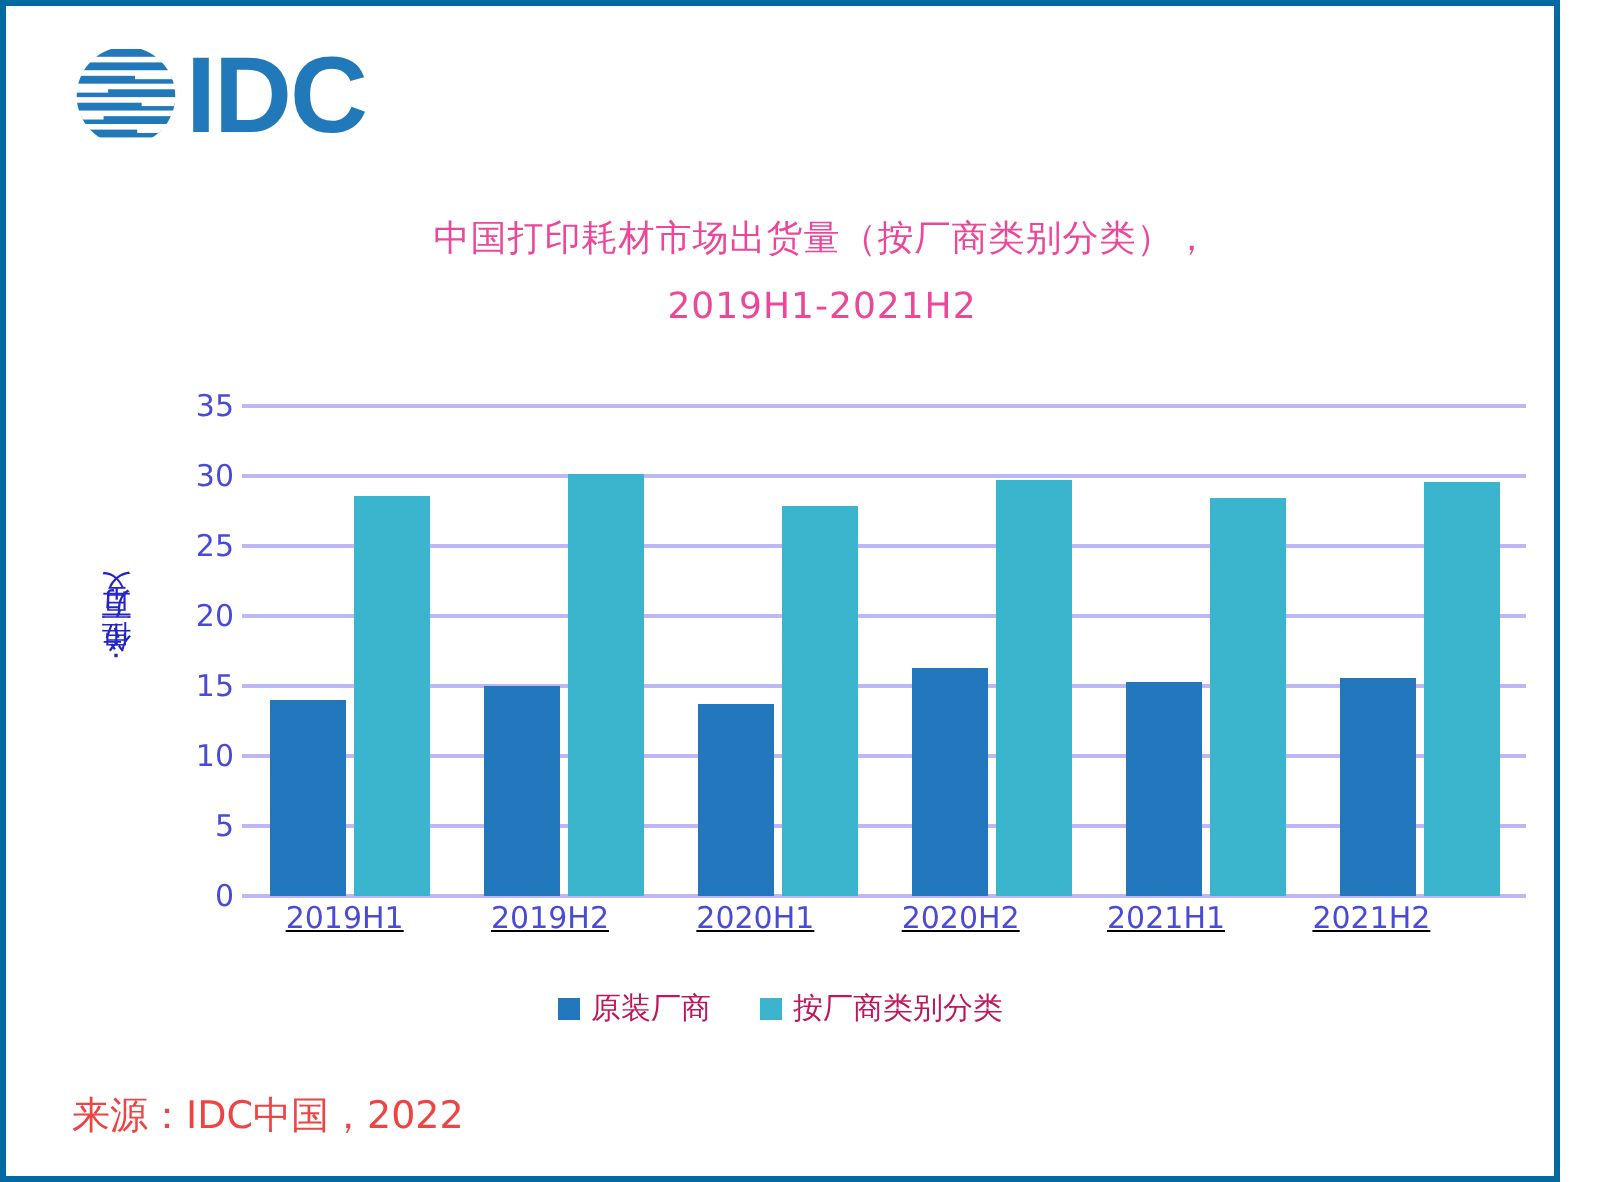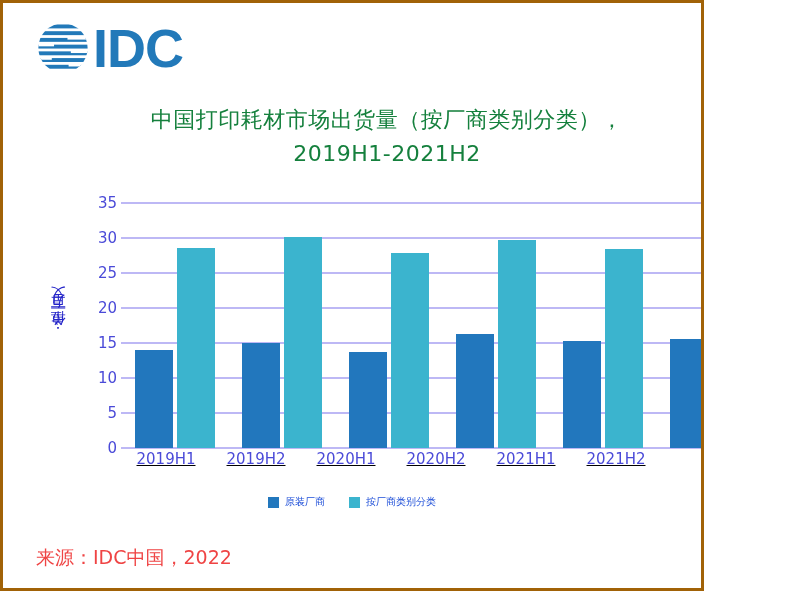--- a/index.html
+++ b/index.html
@@ -6,25 +6,25 @@
     margin: 0;
     padding: 0;
     background: #ffffff;
   }
   body {
     font-family: "Liberation Sans", "DejaVu Sans", sans-serif;
   }
 
   #page {
     position: relative;
-    width: 704px;
+    width: 780px;
     height: 591px;
     background: #ffffff;
     box-sizing: border-box;
-    border: 3px solid #a16207;
+    border: 3px solid #0369a1;
     overflow: hidden;
     padding-left: 28px;
   }
 
   
   .logo-wrap {
     position: absolute;
     left: 32px;
     top: 14px;
     display: flex;
@@ -42,26 +42,26 @@
     font-weight: bold;
     color: #2279b9;
     letter-spacing: -1px;
     line-height: 56px;
     margin-left: 2px;
   }
 
   
   .chart-title {
     position: absolute;
-    left: 44px;
+    left: 68px;
     top: 100px;
     width: 680px;
     text-align: center;
-    color: #15803d;
-    font-size: 22px;
+    color: #ec4899;
+    font-size: 18px;
     line-height: 34px;
     font-family: "DejaVu Sans", "Liberation Sans", sans-serif;
     font-weight: normal;
     letter-spacing: 0.5px;
   }
 
   
   .plot-frame {
     position: absolute;
     left: 45px;
@@ -184,22 +184,22 @@
     gap: 6px;
   }
   .legend-swatch {
     width: 11px;
     height: 11px;
     flex: 0 0 auto;
   }
   .legend-swatch.series0 { background: #2277bd; }
   .legend-swatch.series1 { background: #3bb4ce; }
   .legend-label {
-    color: #1d4ed8;
-    font-size: 10px;
+    color: #be185d;
+    font-size: 15px;
     font-family: Liberation Mono, monospace;
   }
 
   
   .source {
     position: absolute;
     left: 33px;
     top: 542px;
     color: #ef4444;
     font-size: 19px;

